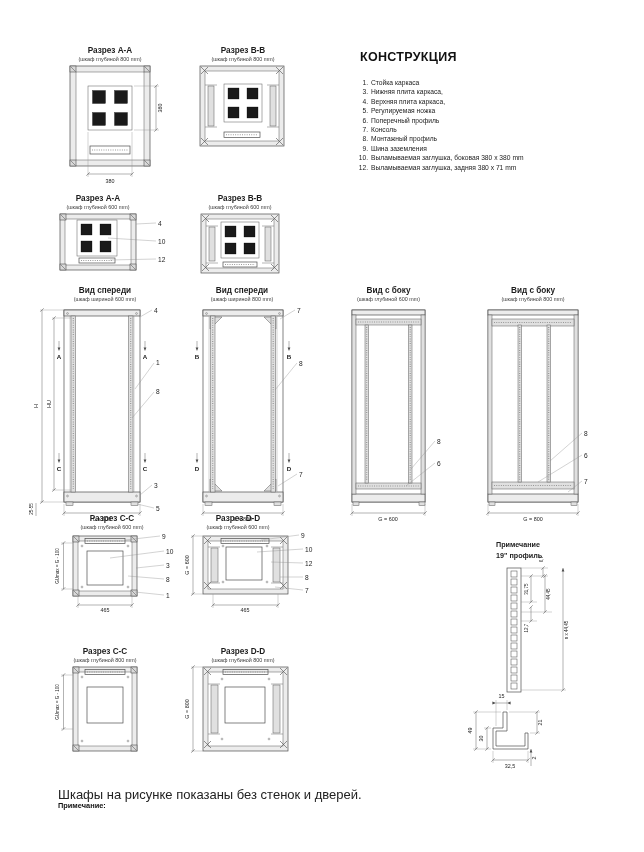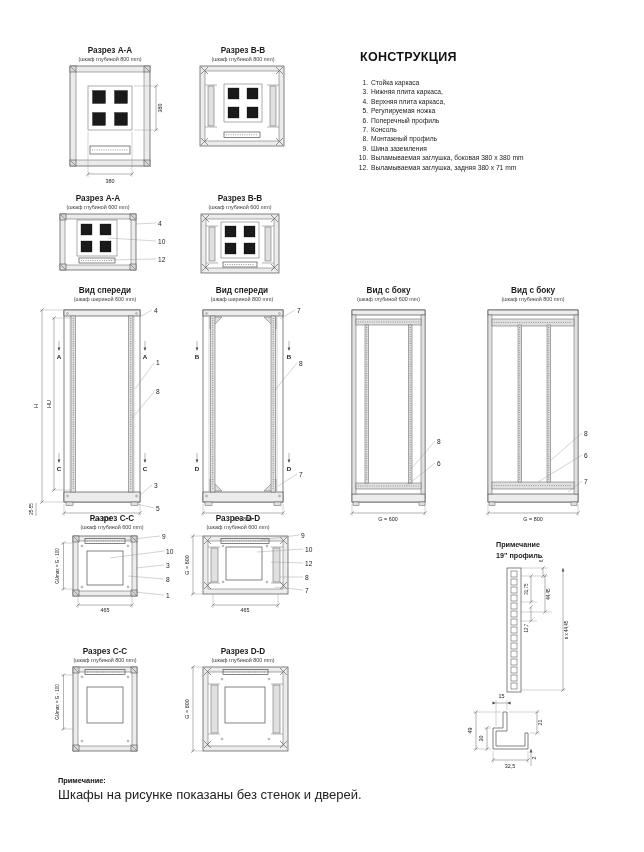--- a/index.html
+++ b/index.html
@@ -21,21 +21,21 @@
   text{fill:#1d1d1d;font-family:"Liberation Sans",sans-serif;}
   .dt{font-size:5.4px;}
   .dts{font-size:4.5px;}
   .co{font-size:6.6px;}
   .mk{font-size:6.2px;font-weight:700;}
   .hdr{position:absolute;font-size:12.5px;font-weight:700;letter-spacing:.3px;color:#111;}
   .plist{position:absolute;font-size:6.7px;color:#222;}
   .pitem{display:flex;line-height:9.4px;}
   .pnum{width:16px;text-align:right;margin-right:3px;flex:none;}
   .rail-title{position:absolute;font-size:7.2px;font-weight:600;color:#222;white-space:nowrap;}
-  .note-label{position:absolute;font-size:7.4px;font-weight:700;color:#111;}
+  .note-label{position:absolute;font-size:7.4px;font-weight:700;color:#111;margin-top:25px;}
   .note-text{position:absolute;font-size:13px;color:#222;}
 </style>
 </head>
 <body>
 
 <div id="page">
 
   <svg width="0" height="0" style="position:absolute">
     <defs>
       <g id="cm">

